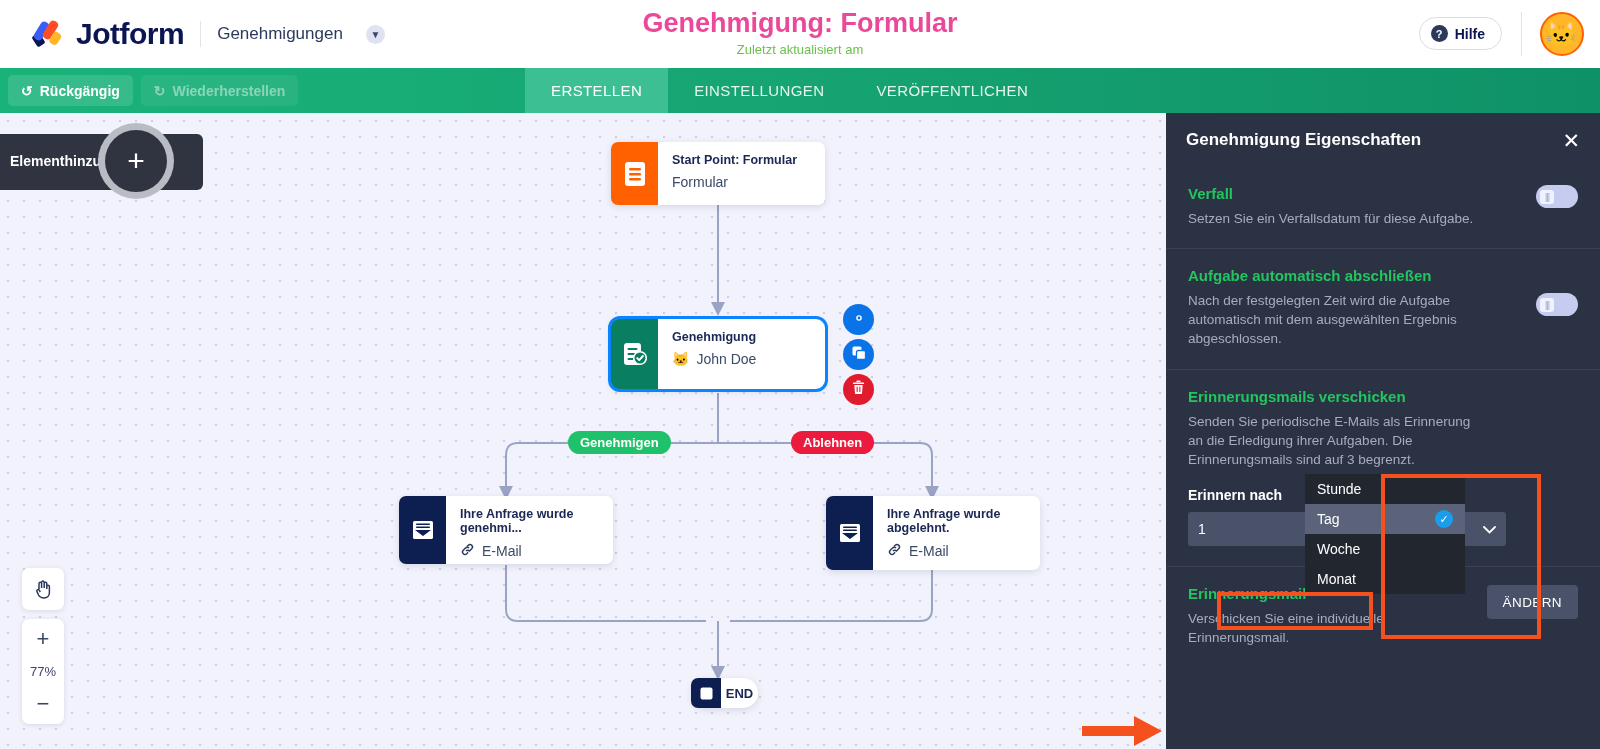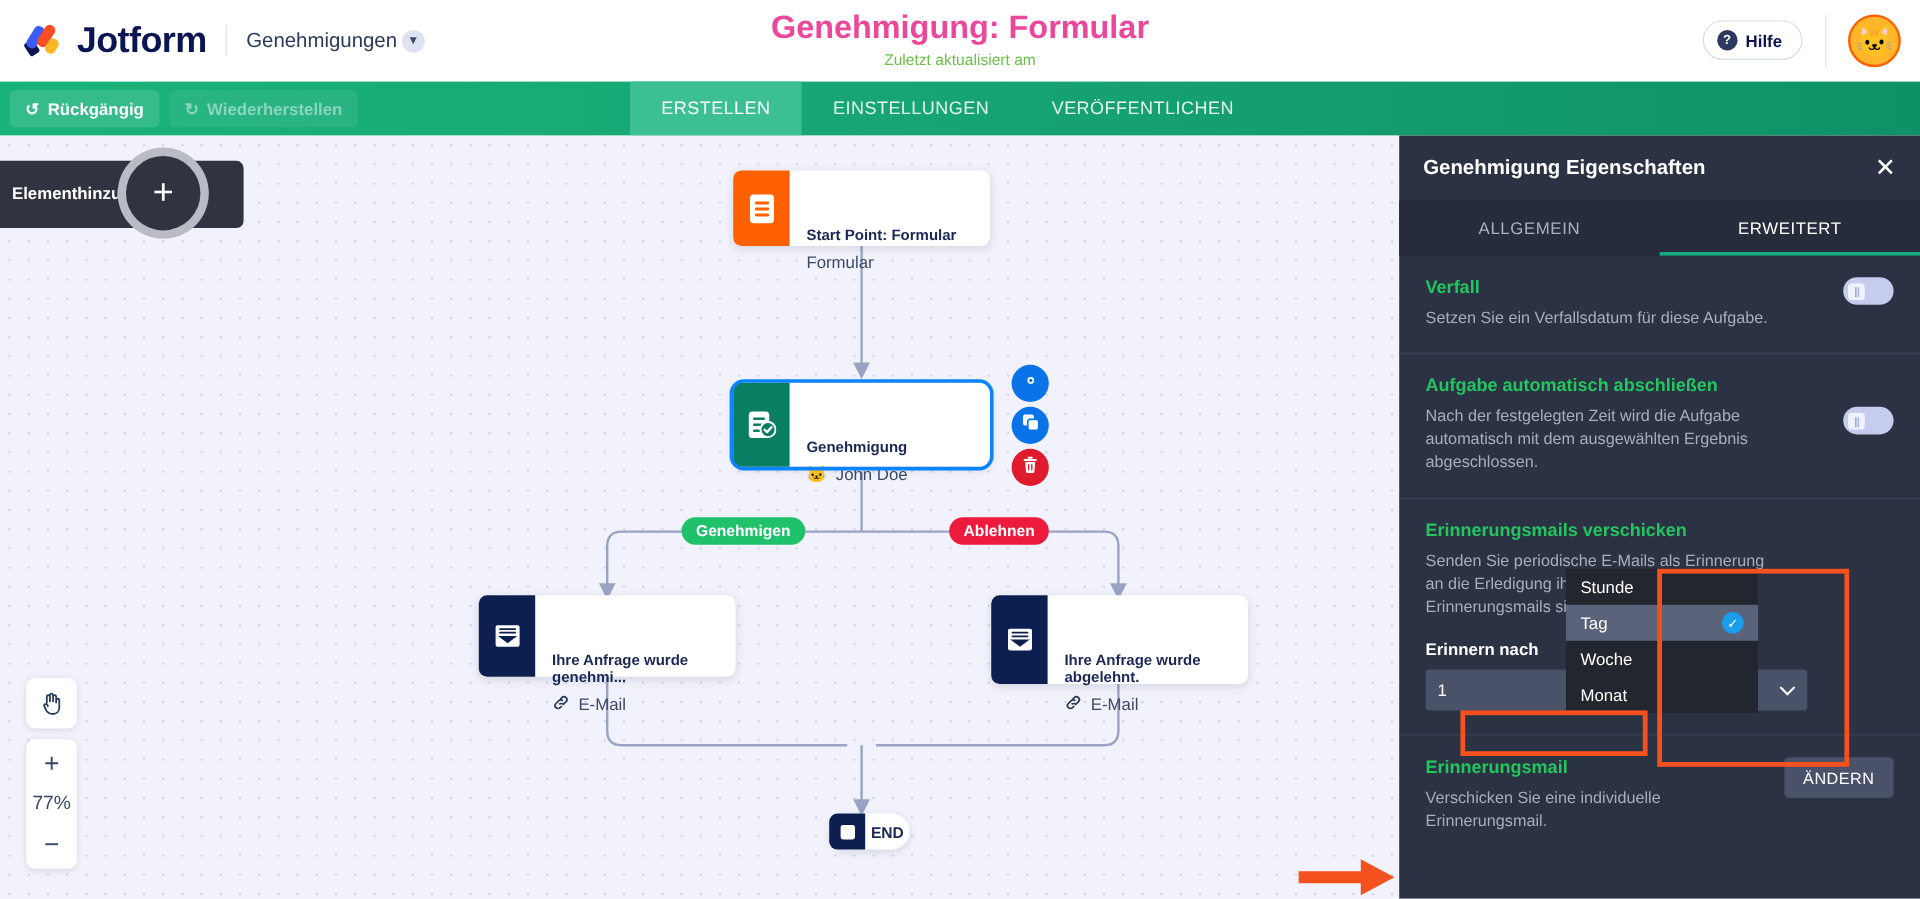--- a/index.html
+++ b/index.html
@@ -7,31 +7,31 @@
     width: 1600px; height: 749px;
     font-family: "Liberation Sans", sans-serif;
     overflow: hidden;
     background: #ffffff;
   }
   #app { position: relative; width: 1600px; height: 749px; }
 
   
   .topbar {
     position: absolute; left: 0; top: 0; width: 1600px; height: 68px;
-    background: #fff; display: flex; align-items: center;
+    background: #fff; display: flex; align-items: center; padding-left: 12px;
   }
   .logo-wrap { display: flex; align-items: center; margin-left: 20px; }
   .logo-mark { width: 34px; height: 34px; position: relative; }
   .logo-text {
     font-size: 30px; font-weight: bold; color: #0a1551;
     margin-left: 10px; letter-spacing: -0.5px;
   }
   .topdiv { width: 1px; height: 26px; background: #dfe3ea; margin: 0 16px; }
   .crumb {
-    font-size: 17px; color: #2b3a5c; display: flex; align-items: flex-end; gap: 4px;
+    font-size: 17px; color: #2b3a5c; display: flex; align-items: flex-end; gap: 23px;
   }
   .crumb-chev {
     width: 19px; height: 19px; border-radius: 50%;
     background: #dfe2f1; color: #3d4a6b; font-size: 10px;
     display: flex; align-items: center; justify-content: center;
   }
   .title-block {
     position: absolute; left: 0; right: 0; top: 8px;
     text-align: center; pointer-events: none;
   }
@@ -107,21 +107,21 @@
     color: #fff; font-size: 30px; font-weight: 300; line-height: 1;
   }
 
   .node { position: absolute; display: flex; border-radius: 7px;
           box-shadow: 0 2px 7px rgba(30,40,80,.13); background: #fff; }
   .node-ico {
     width: 47px; border-radius: 7px 0 0 7px;
     display: flex; align-items: center; justify-content: center;
     color: #fff;
   }
-  .node-body { flex: 1; padding: 11px 14px; margin-top: 36px; }
+  .node-body { flex: 1; padding: 11px 14px; }
   .node-title { font-size: 12.5px; font-weight: bold; color: #1b2755; }
   .node-sub {
     font-size: 14px; color: #3c4a66; margin-top: 7px;
     display: flex; align-items: center; gap: 7px;
   }
   .node.selected { outline: 3px solid #0a84ff; outline-offset: 0; border-radius: 9px; }
 
   .pill {
     position: absolute; height: 23px; padding: 0 12px; border-radius: 12px;
     display: flex; align-items: center; justify-content: center;
@@ -144,21 +144,21 @@
     display: flex; align-items: center; justify-content: center;
     box-shadow: 0 1px 5px rgba(30,40,80,.12); cursor: pointer; margin-bottom: 9px;
   }
   .zoom-box {
     width: 42px; background: #fff; border-radius: 7px;
     box-shadow: 0 1px 5px rgba(30,40,80,.12);
     display: flex; flex-direction: column; align-items: center;
   }
   .zbtn { height: 40px; width: 100%; display: flex; align-items: center;
           justify-content: center; font-size: 22px; color: #3b4666; cursor: pointer; }
-  .zval { font-size: 16px; color: #3b4666; padding: 5px 0; }
+  .zval { font-size: 13px; color: #3b4666; padding: 5px 0; }
 
   .arrow-annot { position: absolute; left: 1082px; top: 601px; }
 
   
   .panel {
     position: absolute; left: 1166px; top: 113px; width: 434px; height: 636px;
     background: #2b3243;
   }
   .panel-head {
     height: 54px; display: flex; align-items: center; justify-content: space-between;
@@ -450,28 +450,20 @@
         <path d="M0,12 L52,12 L52,2 L80,17 L52,32 L52,22 L0,22 Z" fill="#f4511e"></path>
       </svg>
     </div>
   </div>
 
   <div class="panel">
     <div class="panel-head">
       <span class="panel-title">Genehmigung Eigenschaften</span>
       <span class="panel-close">✕</span>
     </div>
-    <div class="panel-tabs">
-      <div class="ptab">
-        <span>ALLGEMEIN</span>
-      </div>
-      <div class="ptab active">
-        <span>ERWEITERT</span>
-      </div>
-    </div>
 
     <div class="sect">
       <div class="sect-row">
         <div>
           <div class="sect-title">Verfall</div>
           <div class="sect-desc">Setzen Sie ein Verfallsdatum für diese Aufgabe.</div>
         </div>
         <div class="toggle">
           <span class="knob">|||</span>
         </div>

